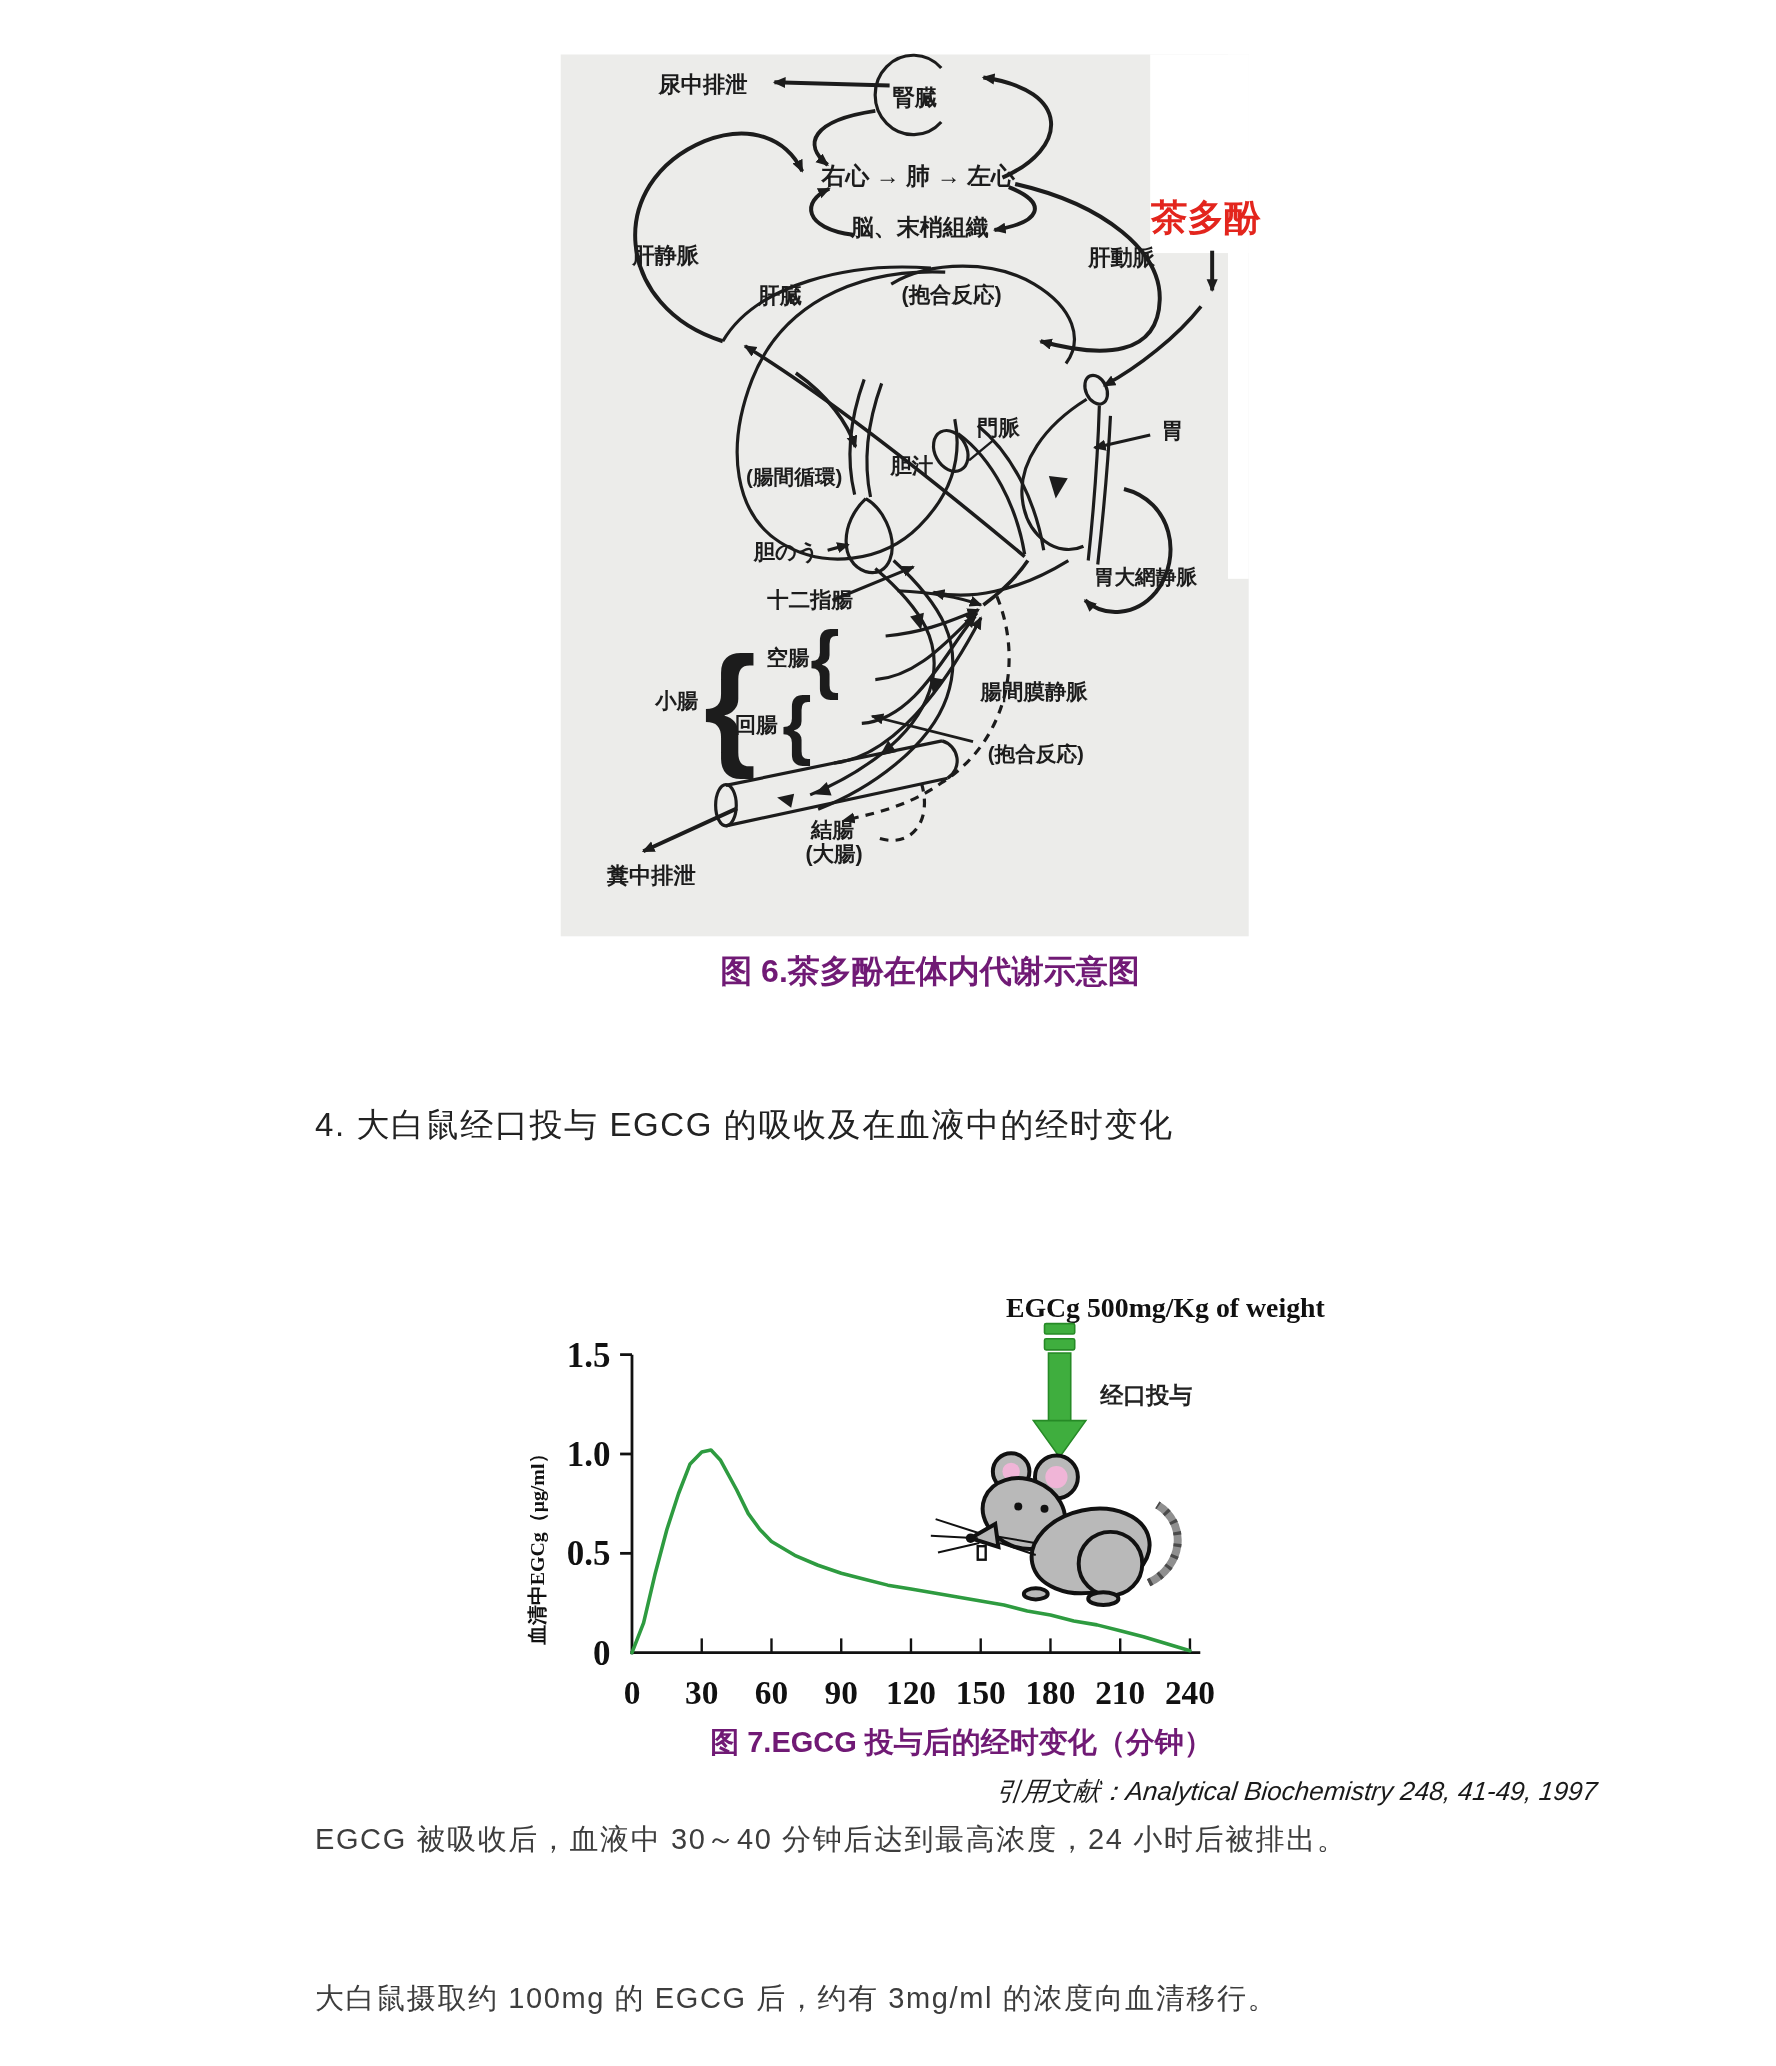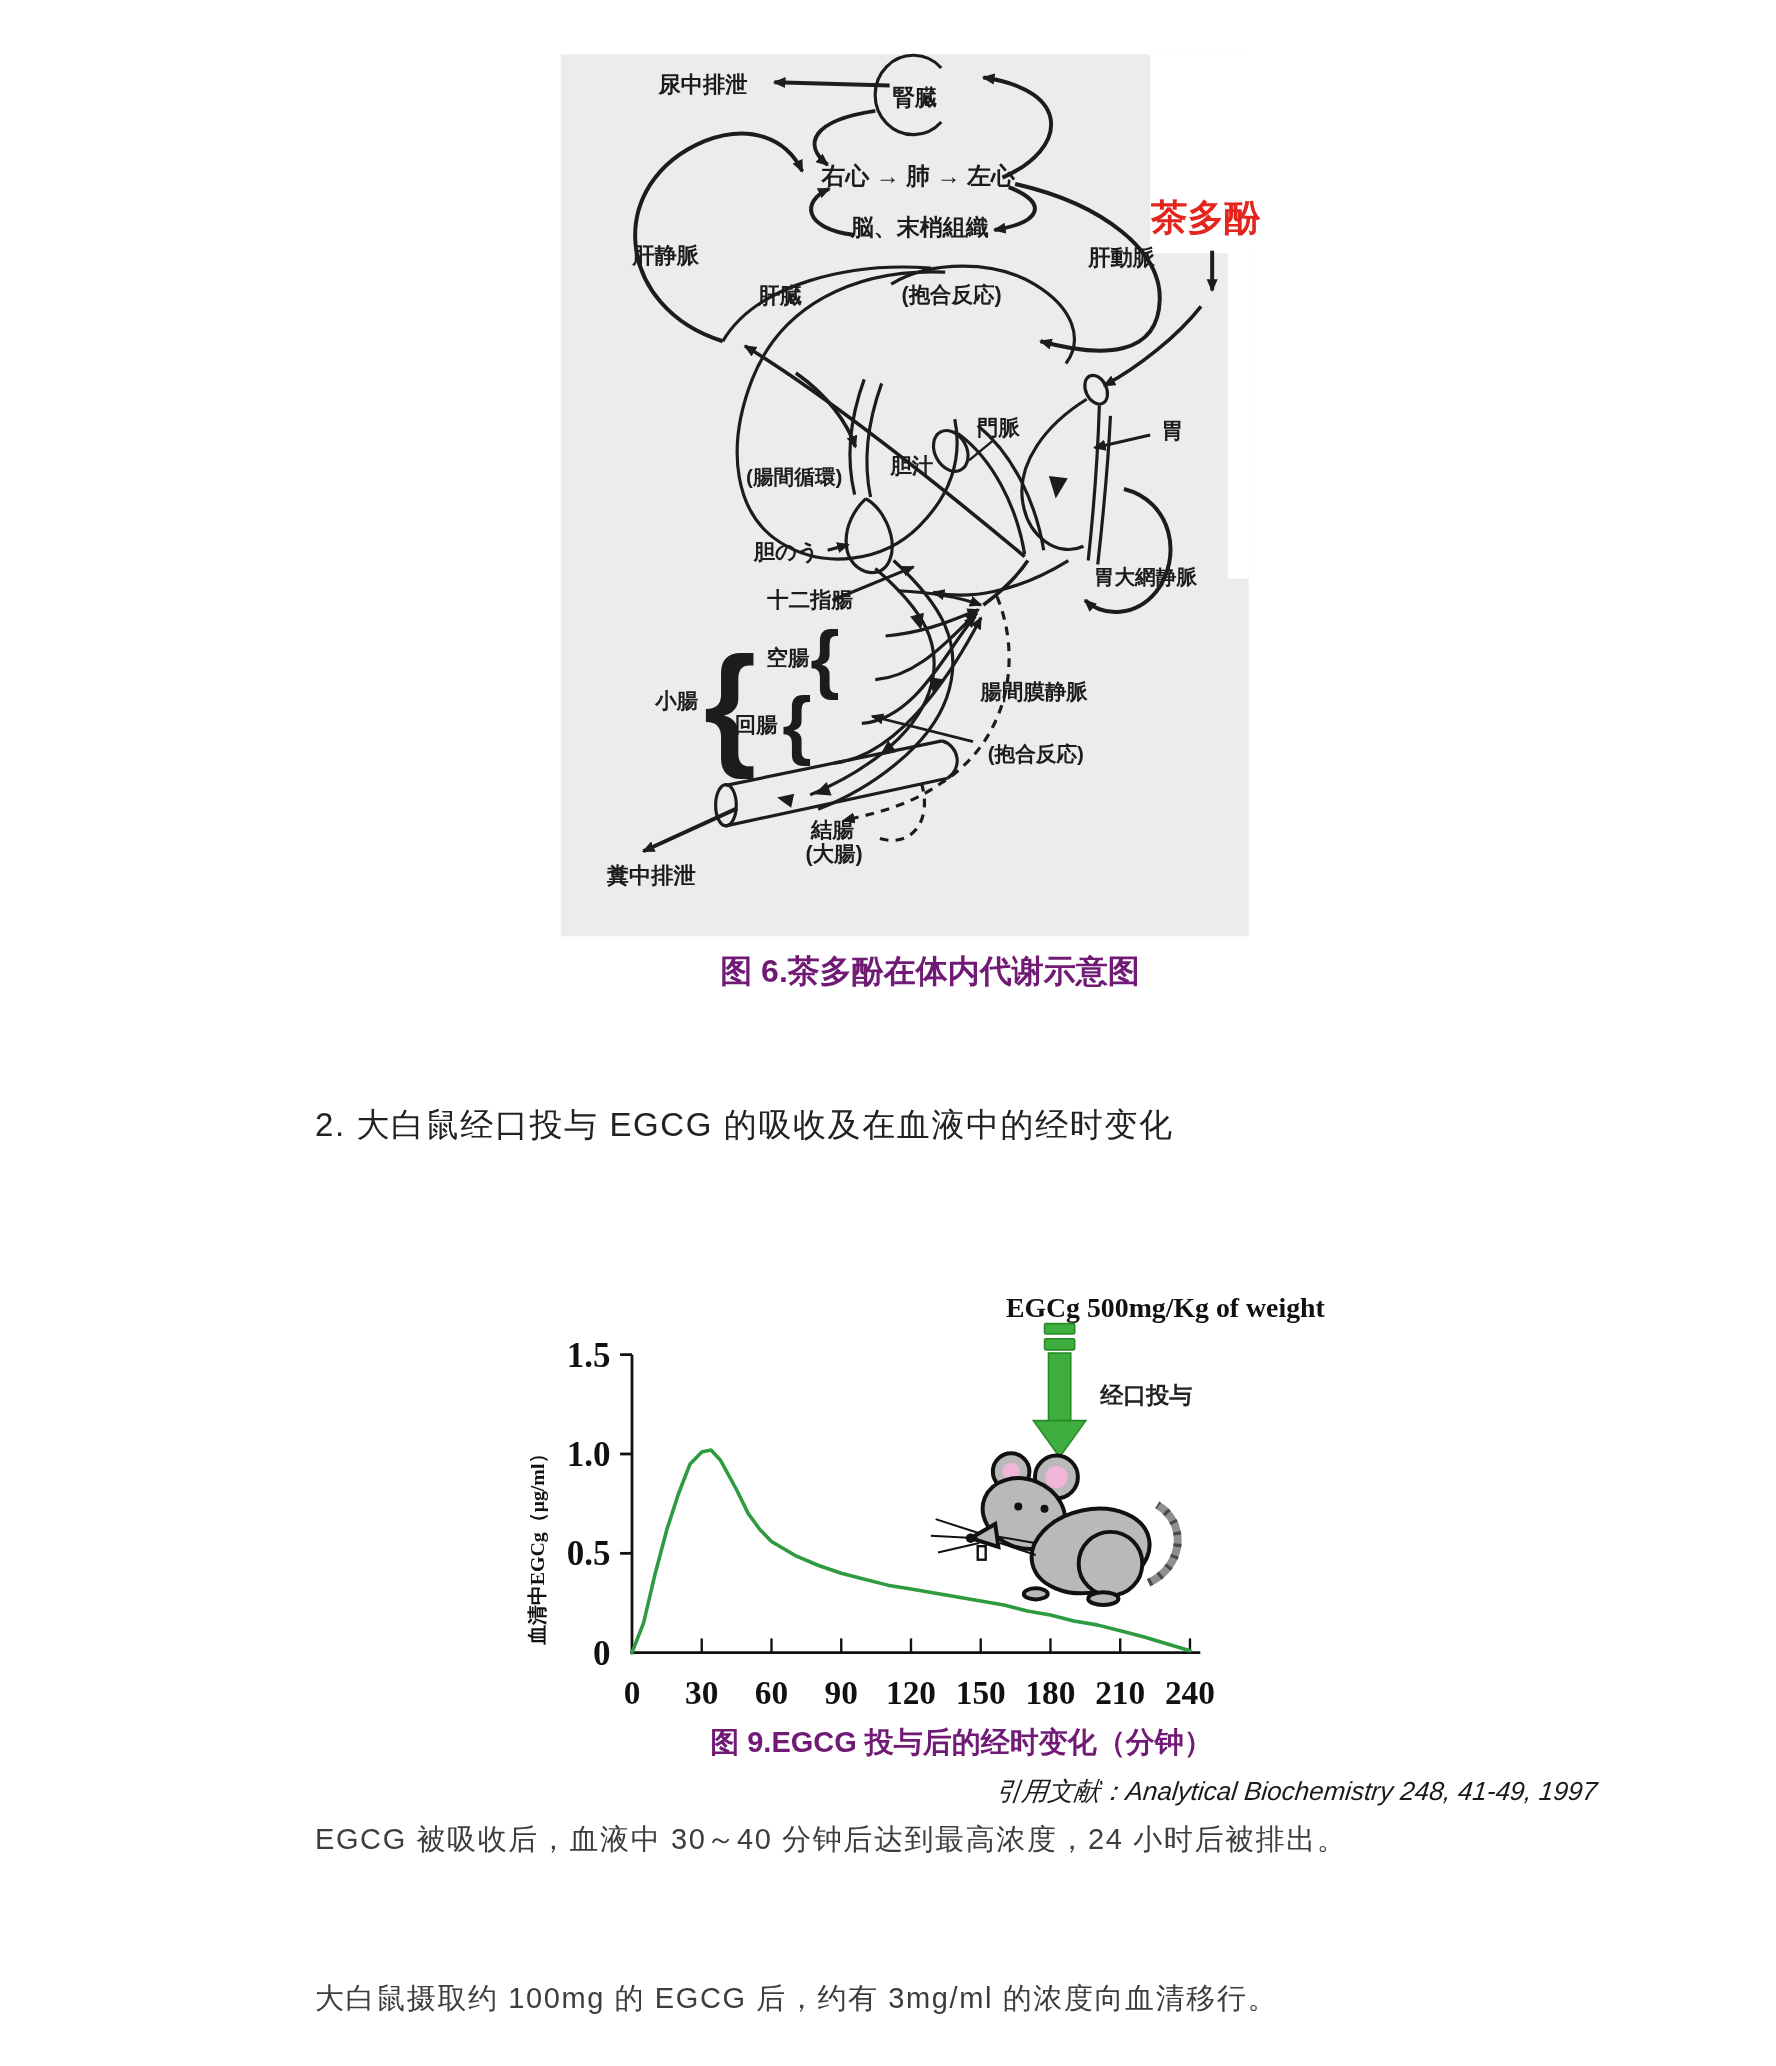--- a/index.html
+++ b/index.html
@@ -122,21 +122,21 @@
     <text x="262" y="866" font-size="27" text-anchor="middle" class="dlabel">回腸</text>
     <text x="612" y="824" font-size="27" text-anchor="middle" class="dlabel">腸間膜静脈</text>
     <text x="614" y="902" font-size="26" text-anchor="middle" class="dlabel">(抱合反応)</text>
     <text x="358" y="998" font-size="27" text-anchor="middle" class="dlabel">結腸</text>
     <text x="360" y="1028" font-size="27" text-anchor="middle" class="dlabel">(大腸)</text>
     <text x="130" y="1056" font-size="28" text-anchor="middle" class="dlabel">糞中排泄</text>
   </svg>
 
   <div class="abs caption" style="left:517px;top:950px;width:826px;font-size:32px">图 6.茶多酚在体内代谢示意图</div>
 
-  <div class="abs heading" style="left:315px;top:1103px">2. 大白鼠经口投与 EGCG 的吸收及在血液中的经时变化</div>
+  <div class="abs heading" style="left:315px;top:1103px">4. 大白鼠经口投与 EGCG 的吸收及在血液中的经时变化</div>
 
   <svg class="abs" style="left:477px;top:1271px" width="922" height="517" viewBox="0 0 1160 650">
 
     <path d="M 195,105 L 195,482" stroke="#111" stroke-width="3.5" fill="none"></path>
     <path d="M 193,480 L 910,480" stroke="#111" stroke-width="3.5" fill="none"></path>
     <g id="x-ticks">
         <path d="M 282.75,462 L 282.75,480" stroke="#111" stroke-width="3"></path>
         <path d="M 370.5,462 L 370.5,480" stroke="#111" stroke-width="3"></path>
         <path d="M 458.25,462 L 458.25,480" stroke="#111" stroke-width="3"></path>
         <path d="M 546,462 L 546,480" stroke="#111" stroke-width="3"></path>
@@ -201,20 +201,20 @@
       <g stroke="#111" stroke-width="2.5" fill="none">
         <path d="M 633,330 L 577,312"></path>
           <path d="M 630,336 L 571,333"></path>
           <path d="M 632,342 L 580,354"></path>
         <path d="M 658,342 L 703,357"></path>
           <path d="M 656,334 L 702,342"></path>
       </g>
     </g>
   </svg>
 
-  <div class="abs caption" style="left:556px;top:1723px;width:811px;font-size:29px">图 9.EGCG 投与后的经时变化（分钟）</div>
+  <div class="abs caption" style="left:556px;top:1723px;width:811px;font-size:29px">图 7.EGCG 投与后的经时变化（分钟）</div>
 
   <div class="abs citation" style="left:715px;top:1774px;width:882px">引用文献：Analytical Biochemistry 248, 41-49, 1997</div>
 
   <div class="abs bodytext" style="left:315px;top:1820px;width:1271px">EGCG 被吸收后，血液中 30～40 分钟后达到最高浓度，24 小时后被排出。</div>
   <div class="abs bodytext" style="left:315px;top:1979px;width:1271px">大白鼠摄取约 100mg 的 EGCG 后，约有 3mg/ml 的浓度向血清移行。</div>
 </div>
 
 
 </body></html>

